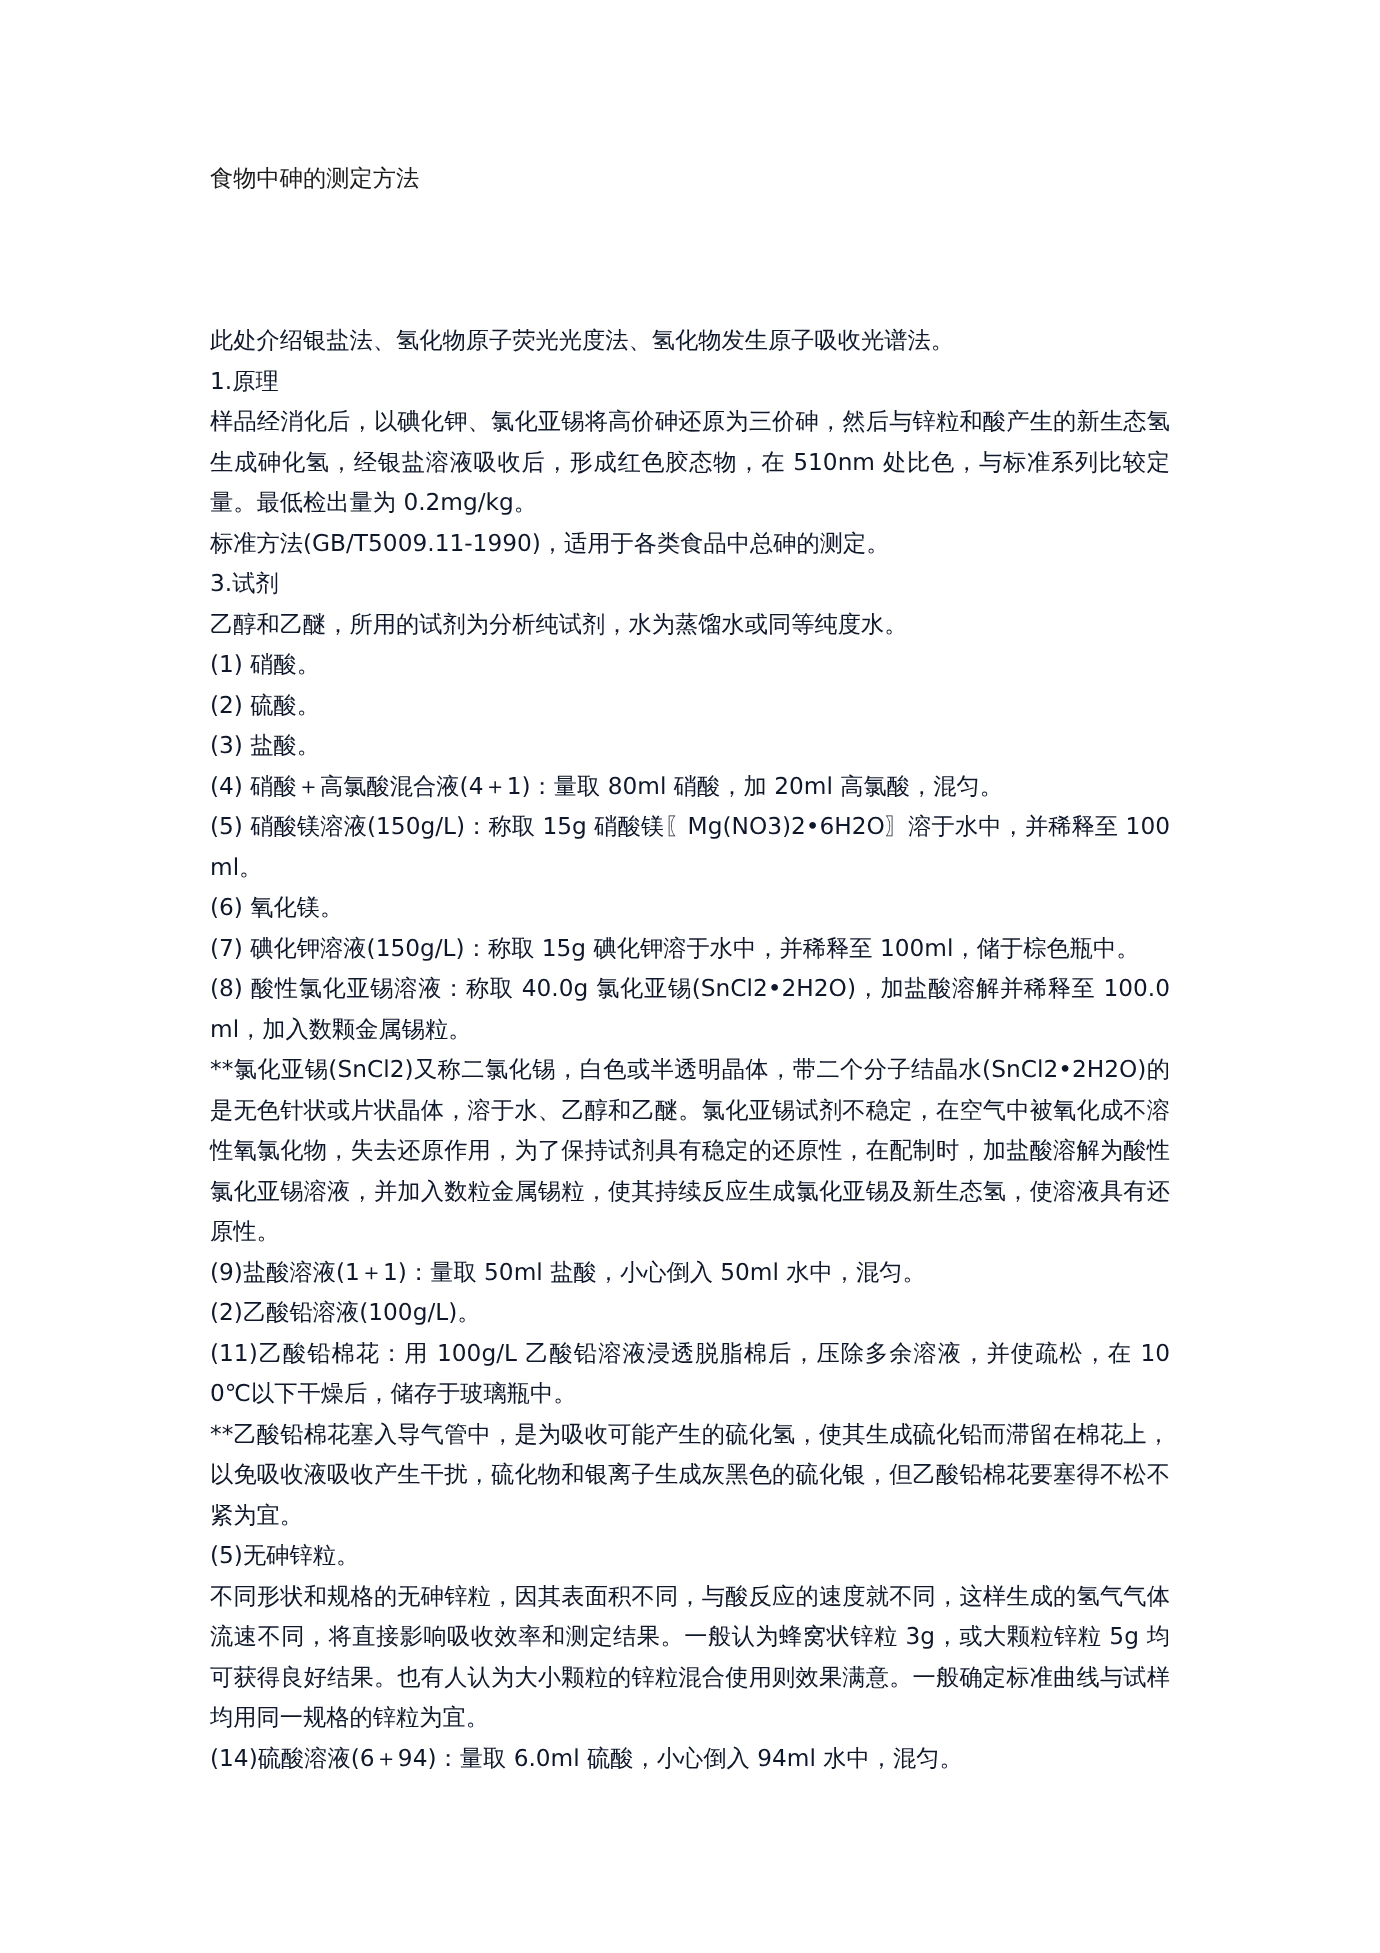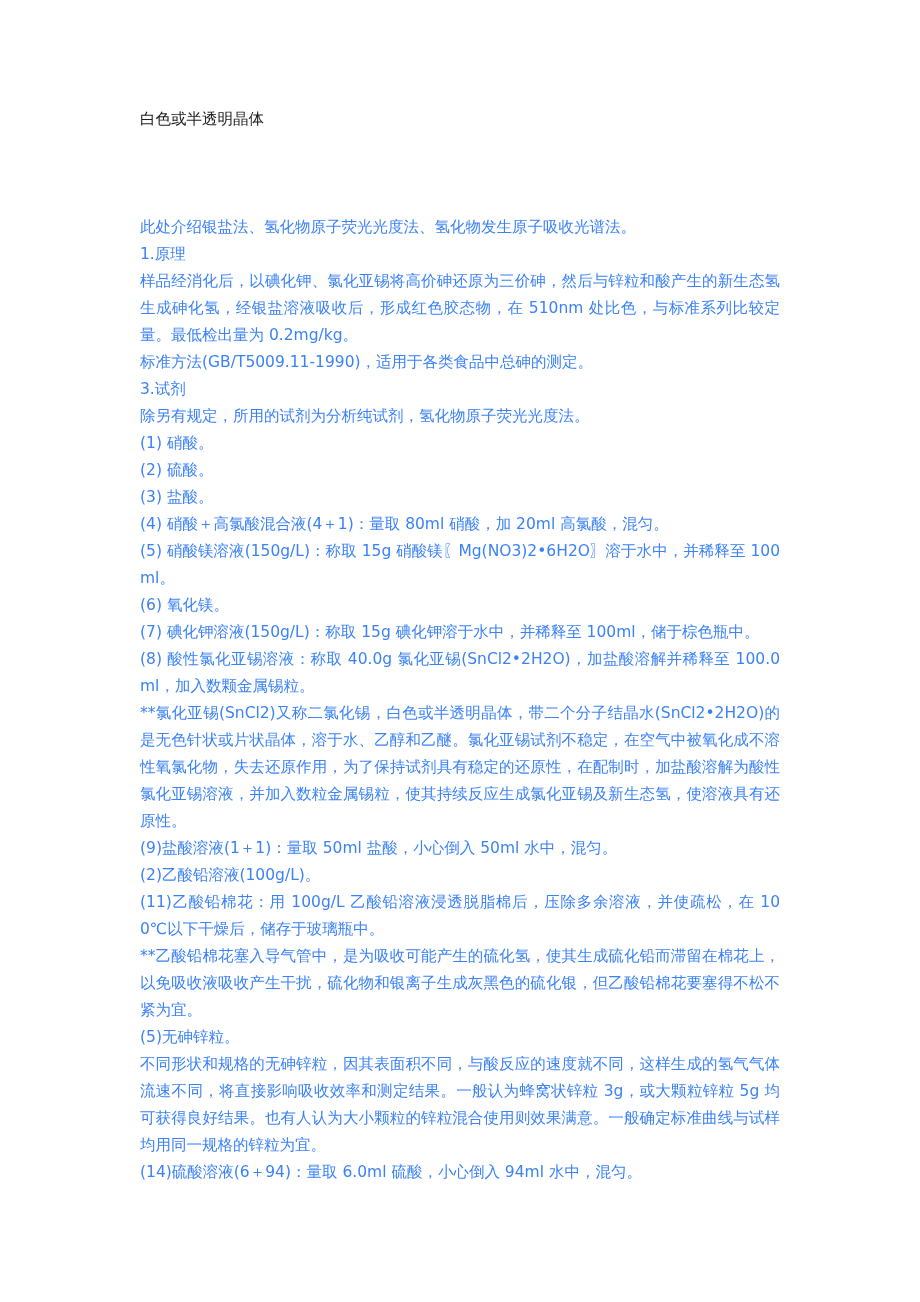--- a/index.html
+++ b/index.html
@@ -28,36 +28,36 @@
     margin: 0 0 81px 0; 
     color: #1b1b1b;
   }
   .doc-body p.para {
     margin: 0;
     font-size: 15.5px;
     line-height: 27px;
     text-align: justify;
     text-justify: inter-ideograph;
     word-break: break-all;
-    color: #3b82f6;
+    color: #0f172a;
   }
 </style>
 </head>
 <body>
 
 <div class="page">
-  <p class="doc-title">白色或半透明晶体</p>
+  <p class="doc-title">食物中砷的测定方法</p>
 
   <div class="doc-body">
       <p class="para">此处介绍银盐法、氢化物原子荧光光度法、氢化物发生原子吸收光谱法。</p>
       <p class="para">1.原理</p>
       <p class="para">样品经消化后，以碘化钾、氯化亚锡将高价砷还原为三价砷，然后与锌粒和酸产生的新生态氢生成砷化氢，经银盐溶液吸收后，形成红色胶态物，在 510nm 处比色，与标准系列比较定量。最低检出量为 0.2mg/kg。</p>
       <p class="para">标准方法(GB/T5009.11-1990)，适用于各类食品中总砷的测定。</p>
       <p class="para">3.试剂</p>
-      <p class="para">除另有规定，所用的试剂为分析纯试剂，氢化物原子荧光光度法。</p>
+      <p class="para">乙醇和乙醚，所用的试剂为分析纯试剂，水为蒸馏水或同等纯度水。</p>
       <p class="para">(1) 硝酸。</p>
       <p class="para">(2) 硫酸。</p>
       <p class="para">(3) 盐酸。</p>
       <p class="para">(4) 硝酸＋高氯酸混合液(4＋1)：量取 80ml 硝酸，加 20ml 高氯酸，混匀。</p>
       <p class="para">(5) 硝酸镁溶液(150g/L)：称取 15g 硝酸镁〖Mg(NO3)2•6H2O〗溶于水中，并稀释至 100ml。</p>
       <p class="para">(6) 氧化镁。</p>
       <p class="para">(7) 碘化钾溶液(150g/L)：称取 15g 碘化钾溶于水中，并稀释至 100ml，储于棕色瓶中。</p>
       <p class="para">(8) 酸性氯化亚锡溶液：称取 40.0g 氯化亚锡(SnCl2•2H2O)，加盐酸溶解并稀释至 100.0ml，加入数颗金属锡粒。</p>
       <p class="para">**氯化亚锡(SnCl2)又称二氯化锡，白色或半透明晶体，带二个分子结晶水(SnCl2•2H2O)的是无色针状或片状晶体，溶于水、乙醇和乙醚。氯化亚锡试剂不稳定，在空气中被氧化成不溶性氧氯化物，失去还原作用，为了保持试剂具有稳定的还原性，在配制时，加盐酸溶解为酸性氯化亚锡溶液，并加入数粒金属锡粒，使其持续反应生成氯化亚锡及新生态氢，使溶液具有还原性。</p>
       <p class="para">(9)盐酸溶液(1＋1)：量取 50ml 盐酸，小心倒入 50ml 水中，混匀。</p>

